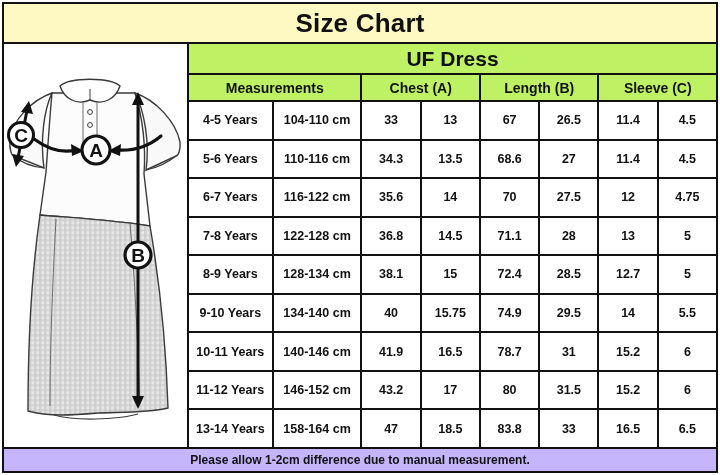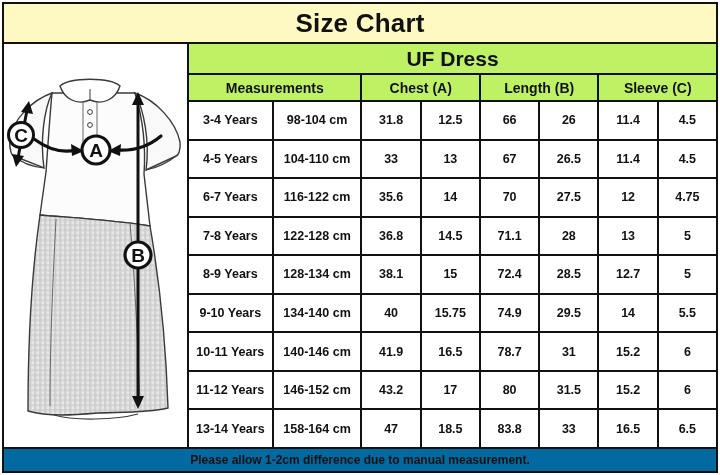--- a/index.html
+++ b/index.html
@@ -28,21 +28,21 @@
     border:2px solid #111; text-align:center; vertical-align:middle;
     padding:0; overflow:hidden; white-space:nowrap;
   }
   .size-table thead th { background:#bef264; font-weight:700; }
   .product-row th { font-size:21px; height:29px; }
   .group-row th { font-size:14px; height:25px; }
   .sub-row th { font-size:13px; height:25px; }
   .size-table tbody td { background:#fff; font-size:12.5px; font-weight:700; }
   .footer-bar {
     height:26px; margin-top:-2px; box-sizing:border-box; border:2px solid #111;
-    background:#0369a1; display:flex; align-items:center; justify-content:center;
+    background:#c4b5fd; display:flex; align-items:center; justify-content:center;
     font-size:12px; font-weight:700;
   }
   .badge-letter { font:700 19px "Liberation Sans", sans-serif; }
 </style>
 </head>
 <body>
 
 <div class="page">
 
   <div class="title-bar">Size Chart</div>
@@ -119,40 +119,40 @@
           </tr>
           <tr class="group-row">
             <th colspan="2">Measurements</th>
             <th colspan="2">Chest (A)</th>
             <th colspan="2">Length (B)</th>
             <th colspan="2">Sleeve (C)</th>
           </tr>
         </thead>
         <tbody>
             <tr>
-              <td>3-4 Years</td>
-              <td>98-104 cm</td>
-              <td>31.8</td>
-              <td>12.5</td>
-              <td>66</td>
-              <td>26</td>
-              <td>11.4</td>
-              <td>4.5</td>
-            </tr>
-            <tr>
               <td>4-5 Years</td>
               <td>104-110 cm</td>
               <td>33</td>
               <td>13</td>
               <td>67</td>
               <td>26.5</td>
               <td>11.4</td>
               <td>4.5</td>
             </tr>
             <tr>
+              <td>5-6 Years</td>
+              <td>110-116 cm</td>
+              <td>34.3</td>
+              <td>13.5</td>
+              <td>68.6</td>
+              <td>27</td>
+              <td>11.4</td>
+              <td>4.5</td>
+            </tr>
+            <tr>
               <td>6-7 Years</td>
               <td>116-122 cm</td>
               <td>35.6</td>
               <td>14</td>
               <td>70</td>
               <td>27.5</td>
               <td>12</td>
               <td>4.75</td>
             </tr>
             <tr>

